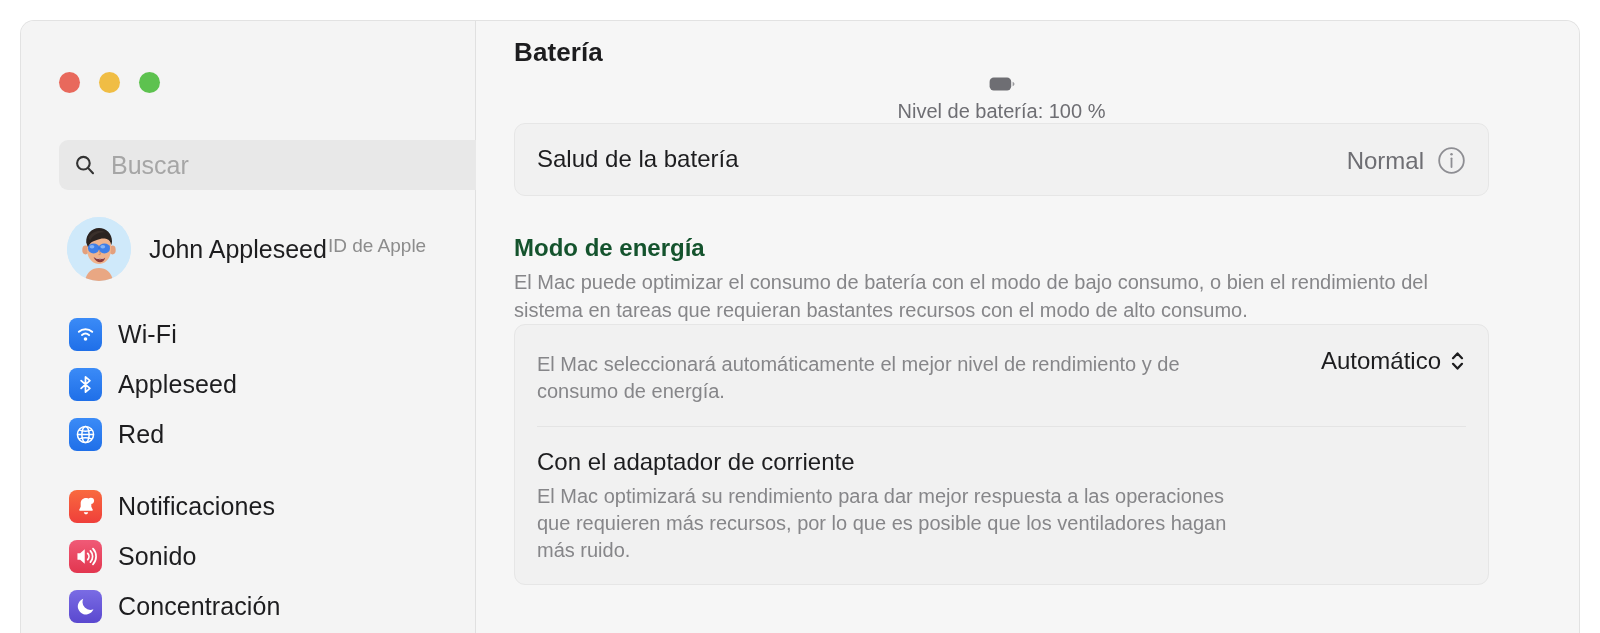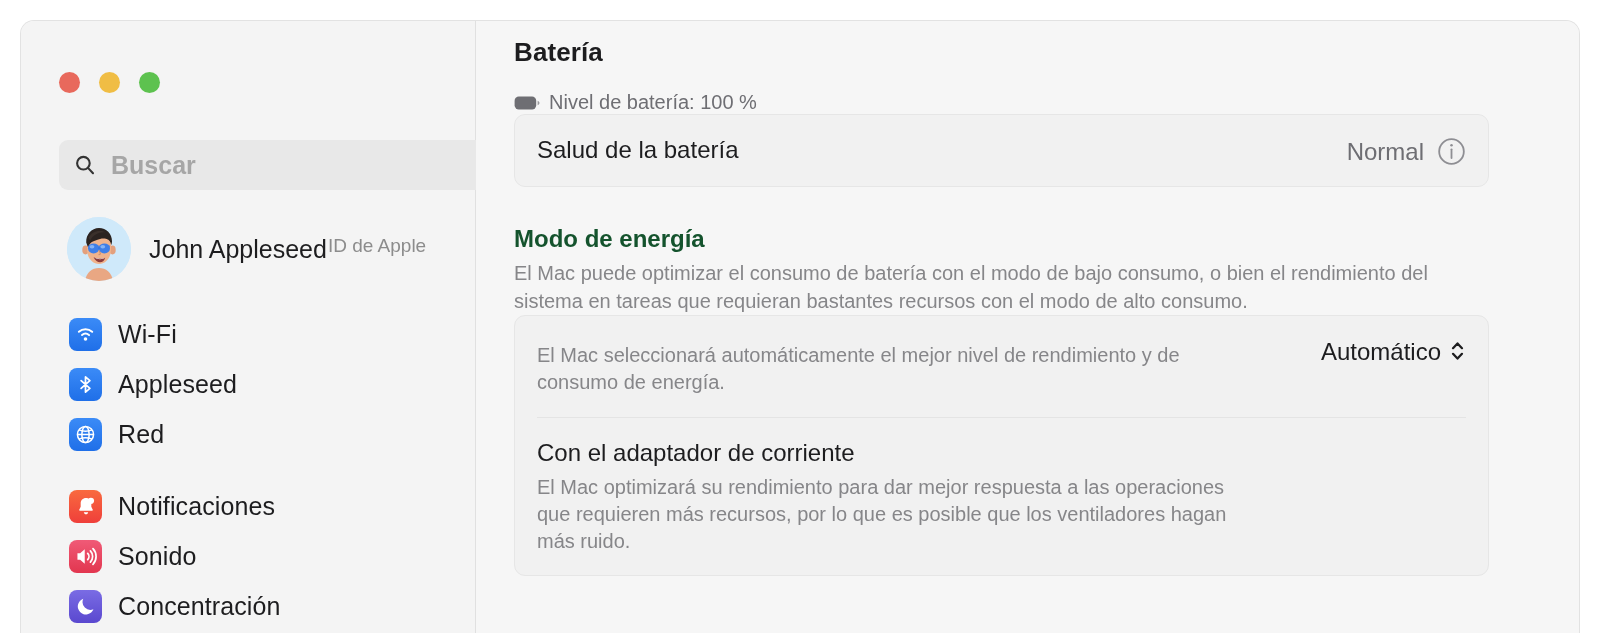--- a/index.html
+++ b/index.html
@@ -67,21 +67,20 @@
   .search-icon { width: 24px; height: 24px; flex: none; display: block; }
   .search-input {
     border: none;
     outline: none;
     background: transparent;
     font-family: inherit;
     font-size: 25px;
     color: #1d1d1f;
     margin-left: 14px;
     width: 340px;
-    font-weight: bold;
   }
   .search-input::placeholder { color: #a6a6a6; }
 
   
   .account {
     position: absolute;
     left: 40px;
     top: 192px;
     display: flex;
     align-items: center;
@@ -126,21 +125,22 @@
     background: #f6f6f6;
     position: relative;
     padding: 0 90px 0 38px;
     overflow: hidden;
   }
 
   .page-head { padding-top: 16px; }
   .page-title { font-size: 26px; font-weight: bold; color: #1d1d1f; letter-spacing: .1px; }
   .battery-line {
     display: flex; align-items: center; gap: 9px;
-    margin-top: 23px;
+    margin-top: 9px;
+    flex-direction: column;
   }
   .battery-glyph { width: 26px; height: 14px; flex: none; display: block; }
   .battery-text { font-size: 20px; color: #6e6e73; }
 
   .card {
     background: #f1f1f1;
     border: 1px solid #e6e6e6;
     border-radius: 11px;
   }
 
@@ -162,21 +162,21 @@
     margin-top: 38px;
   }
   .section-title { font-size: 24px; font-weight: bold; color: #14532d; }
   .section-desc {
     font-size: 20px; color: #868689; line-height: 1.38;
     margin-top: 7px; max-width: 960px;
   }
 
   
   .popup-btn {
-    display: inline-flex; gap: 8px;
+    display: inline-flex; align-items: center; gap: 8px;
     font-size: 24px; color: #1d1d1f;
     background: transparent; border: none; cursor: default;
     font-family: inherit;
   }
   .popup-chevrons { width: 17px; height: 26px; display: block; }
 
   .divider-line { height: 1px; background: #e4e4e4; margin: 0 22px; }
 </style>
 </head>
 <body>

